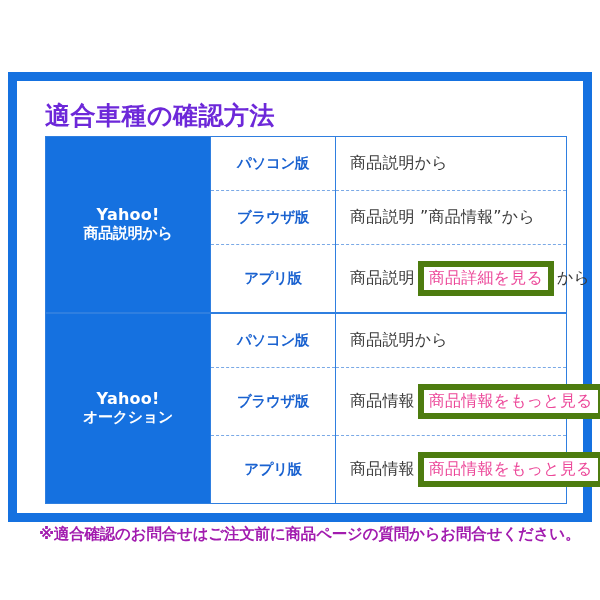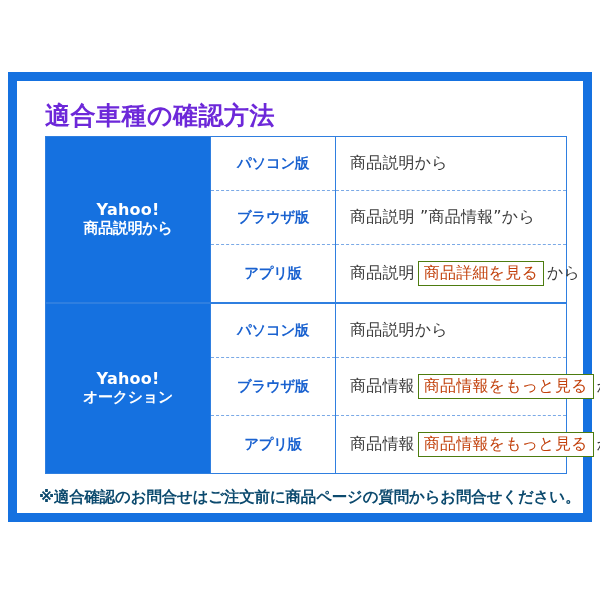--- a/index.html
+++ b/index.html
@@ -106,35 +106,35 @@
   tr.dashed > td.desc-cell {
     border-top: 1px dashed #7aa9e6;
   }
   
   tr.section-split > td {
     border-top: 2px solid #2f7fe0;
   }
 
   .boxed {
     display: inline-block;
-    border: 1px solid #4d7c0f;
+    border: 6px solid #4d7c0f;
     padding: 1px 5px 2px 5px;
     margin: 0 3px;
     line-height: 1.25;
     background: #ffffff;
-    color: #c2410c;
+    color: #ec4899;
   }
 
   
   #footer-note {
-    color: #0c4a6e;
+    color: #a21caf;
     font-size: 15.5px;
     font-weight: bold;
     letter-spacing: -0.2px;
-    margin-top: 13px;
+    margin-top: 20px;
     white-space: nowrap;
   }
 </style>
 </head>
 <body>
 
 <div id="info-card">
   <div id="card-inner">
 
     <h1 id="page-title">適合車種の確認方法</h1>

